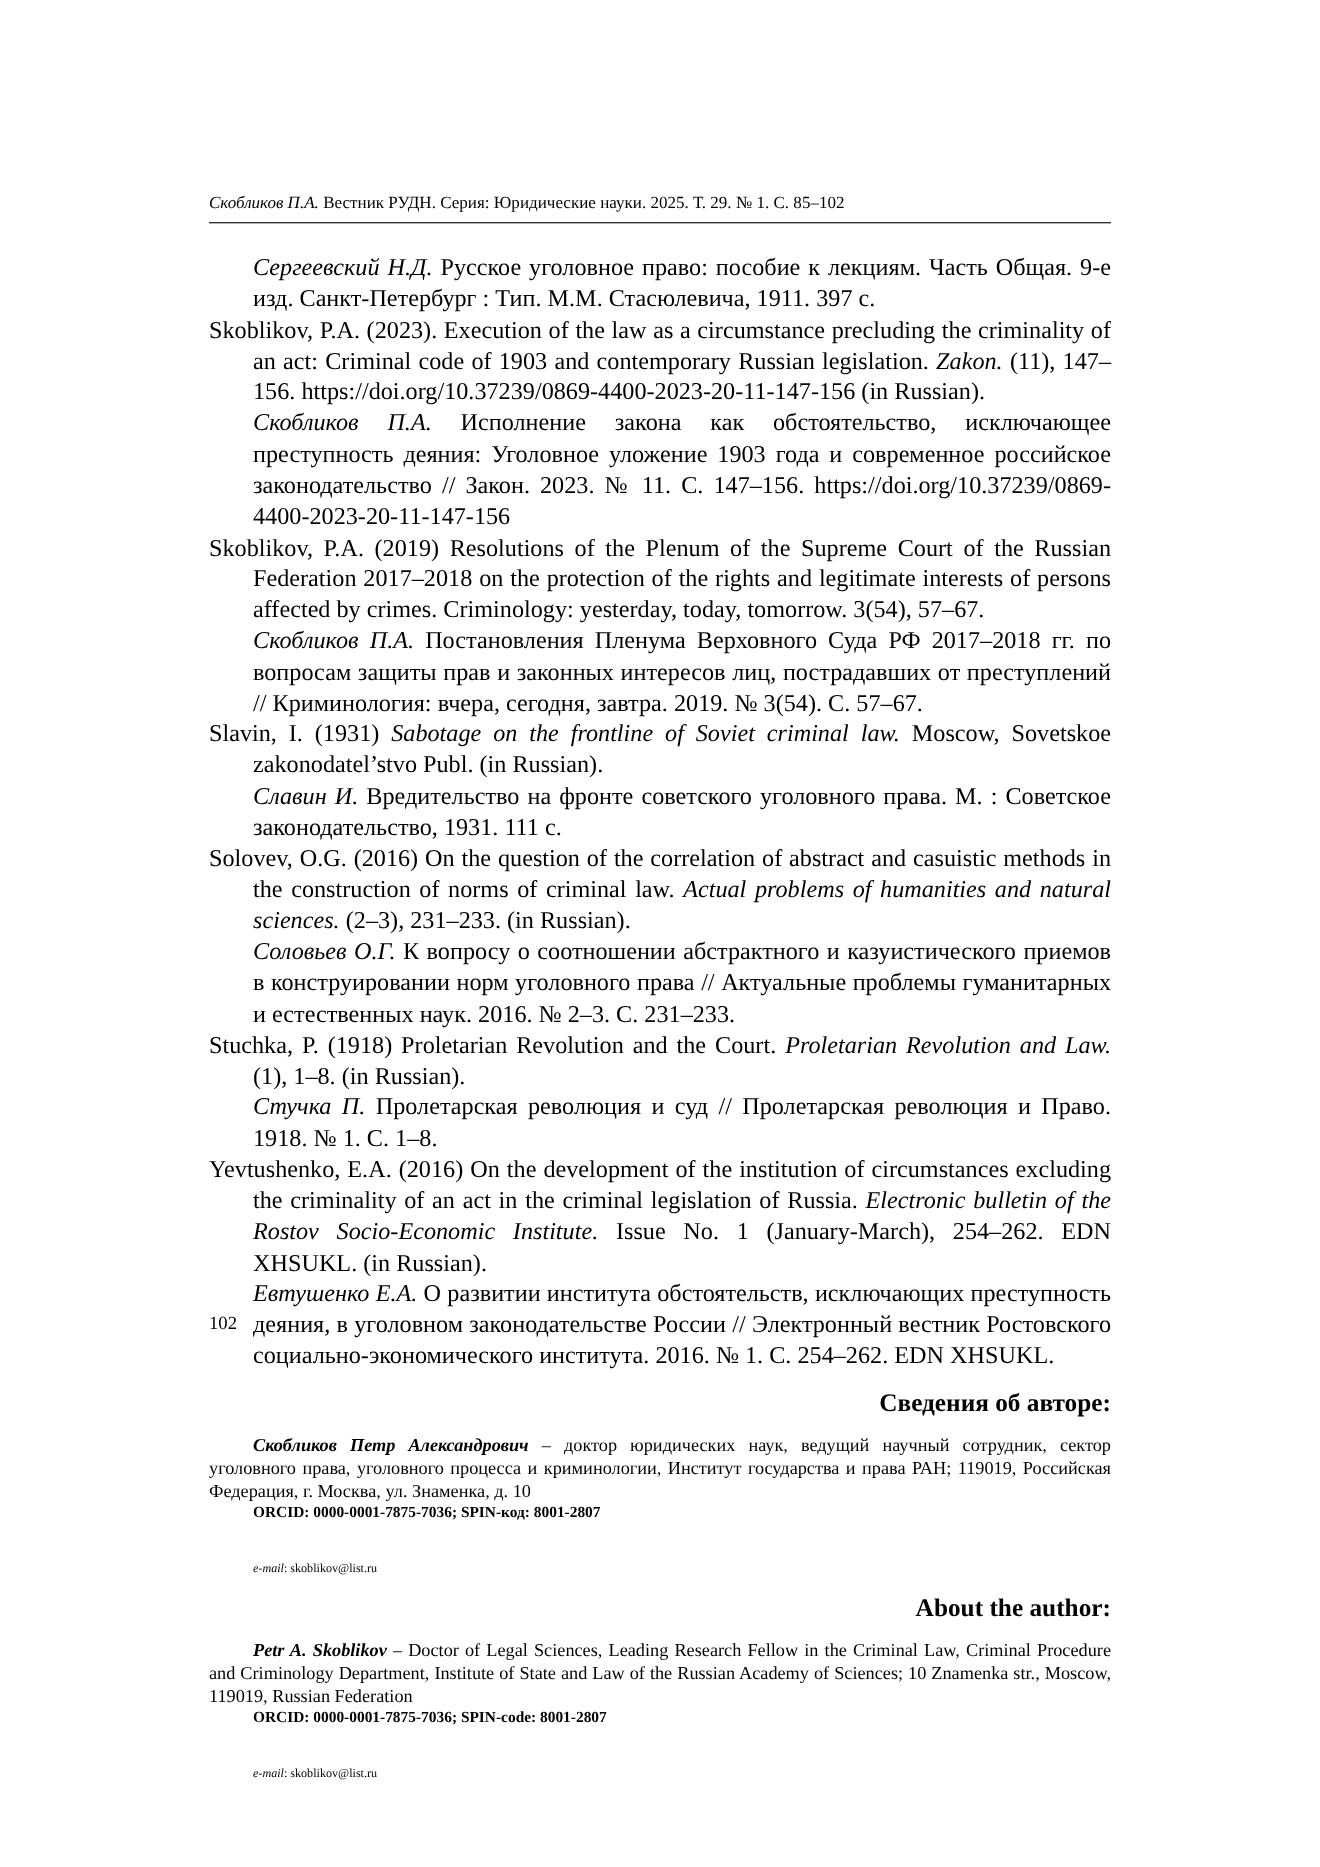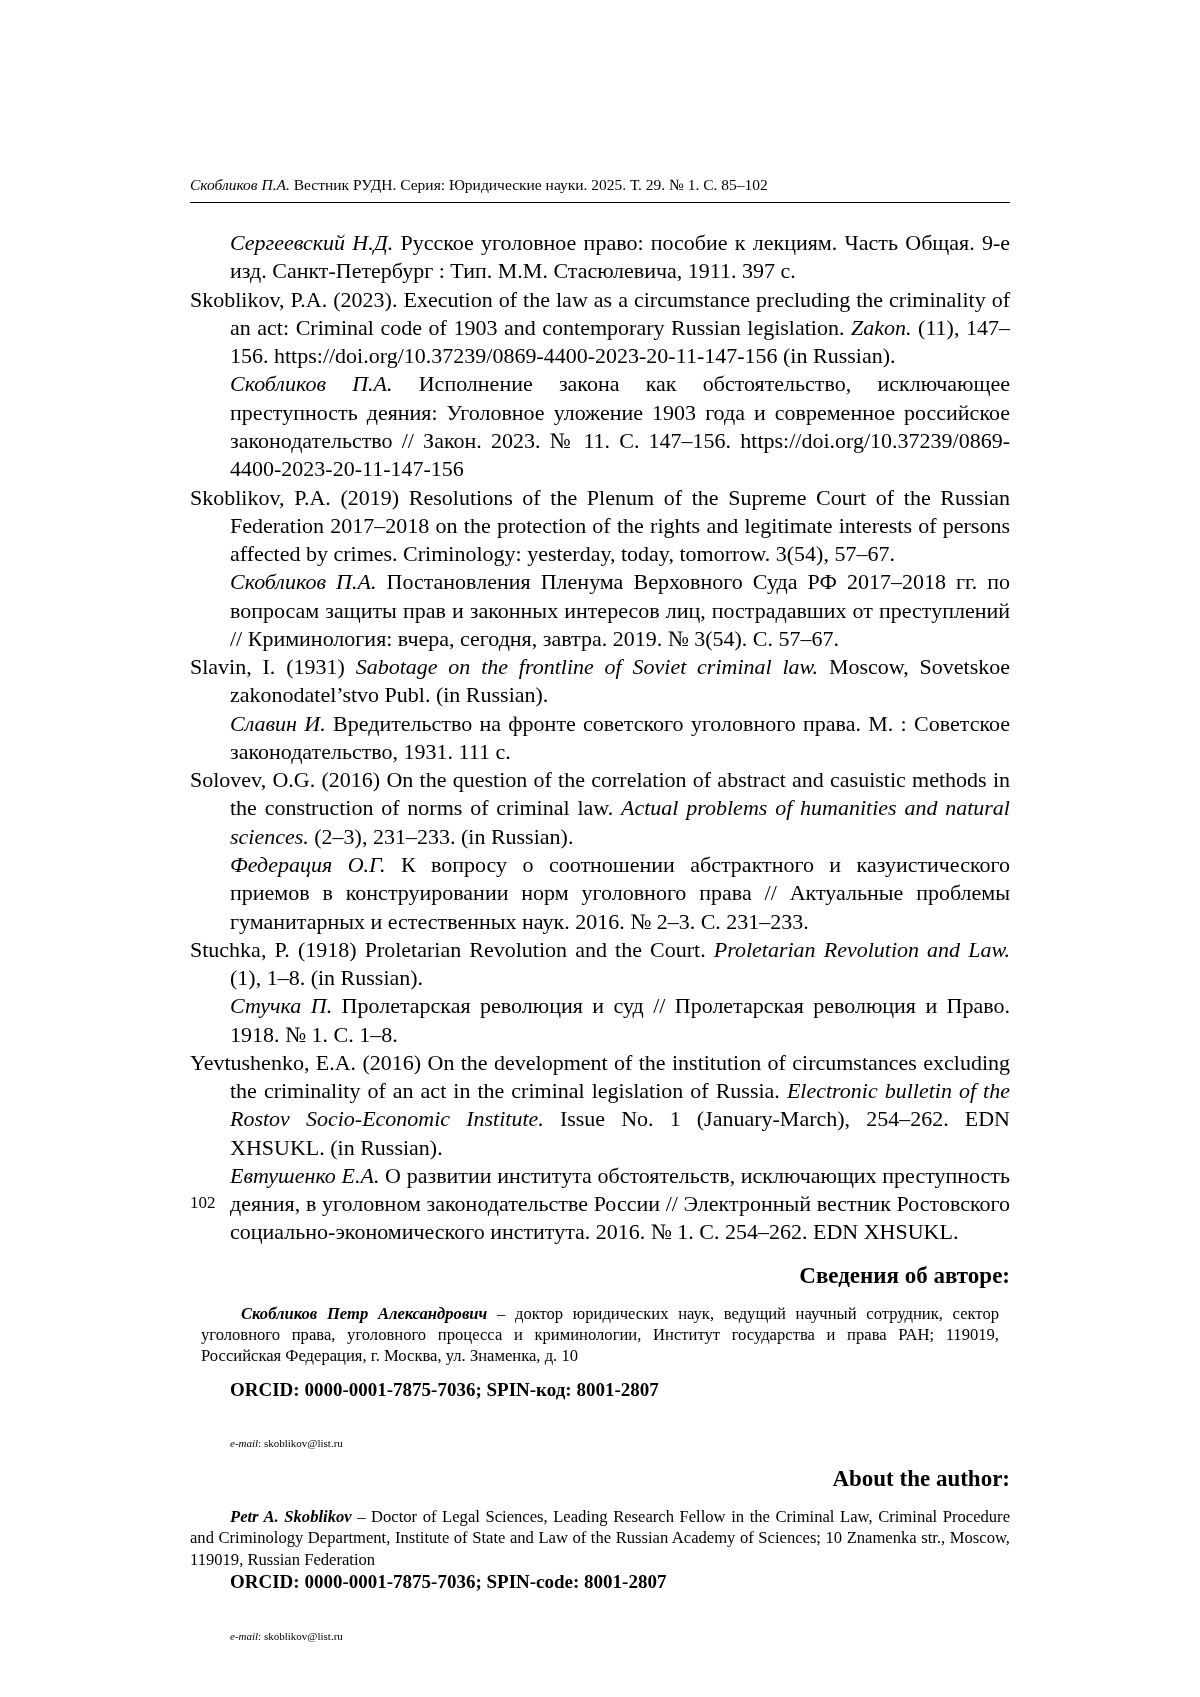--- a/index.html
+++ b/index.html
@@ -61,21 +61,21 @@
     font-size: 16.6px;
     line-height: 1.285;
     text-align: justify;
   }
   .author-block .first-line {
     text-indent: 40px;
   }
   .orcid-line {
     padding-left: 40px;
     font-weight: bold;
-    font-size: 19px;
+    font-size: 14px;
   }
   .email-line {
     padding-left: 40px;
     font-size: 11px;
     margin-top: 34px;
   }
 
   .footer {
     position: absolute;
     left: 190px;
@@ -132,21 +132,21 @@
 
     <p class="ref orig">
       <span class="ital">Славин И.</span><span> Вредительство на фронте советского уголовного права. М. : Советское законодательство, 1931. 111 с.</span>
     </p>
 
     <p class="ref">
       <span>Solovev, O.G. (2016) On the question of the correlation of abstract and casuistic methods in the construction of norms of criminal law. </span><span class="ital">Actual problems of humanities and natural sciences.</span><span> (2–3), 231–233. (in Russian).</span>
     </p>
 
     <p class="ref orig">
-      <span class="ital">Федерация О.Г.</span><span> К вопросу о соотношении абстрактного и казуистического приемов в конструировании норм уголовного права // Актуальные проблемы гуманитарных и естественных наук. 2016. № 2–3. С. 231–233.</span>
+      <span class="ital">Соловьев О.Г.</span><span> К вопросу о соотношении абстрактного и казуистического приемов в конструировании норм уголовного права // Актуальные проблемы гуманитарных и естественных наук. 2016. № 2–3. С. 231–233.</span>
     </p>
 
     <p class="ref">
       <span>Stuchka, P. (1918) Proletarian Revolution and the Court. </span><span class="ital">Proletarian Revolution and Law.</span><span> (1), 1–8. (in Russian).</span>
     </p>
 
     <p class="ref orig">
       <span class="ital">Стучка П.</span><span> Пролетарская революция и суд // Пролетарская революция и Право. 1918. № 1. С. 1–8.</span>
     </p>
 
@@ -156,21 +156,21 @@
 
     <p class="ref orig">
       <span class="ital">Евтушенко Е.А.</span><span> О развитии института обстоятельств, исключающих преступность деяния, в уголовном законодательстве России // Электронный вестник Ростовского социально-экономического института. 2016. № 1. С. 254–262. EDN XHSUKL.</span>
     </p>
 
   </div>
 
   <div class="section-head">Сведения об авторе:</div>
 
   <div class="author-block">
-    <p class="first-line" style="margin:11px;">
+    <p class="first-line" style="margin:0;">
       <span class="ital bold">Скобликов Петр Александрович</span><span> – доктор юридических наук, ведущий научный сотрудник, сектор уголовного права, уголовного процесса и криминологии, Институт государства и права РАН; 119019, Российская Федерация, г. Москва, ул. Знаменка, д. 10</span>
     </p>
     <div class="orcid-line">ORCID: 0000-0001-7875-7036; SPIN-код: 8001-2807</div>
     <div class="email-line">
       <span class="ital">e-mail</span><span>: skoblikov@list.ru</span>
     </div>
   </div>
 
   <div class="section-head">About the author:</div>
 

